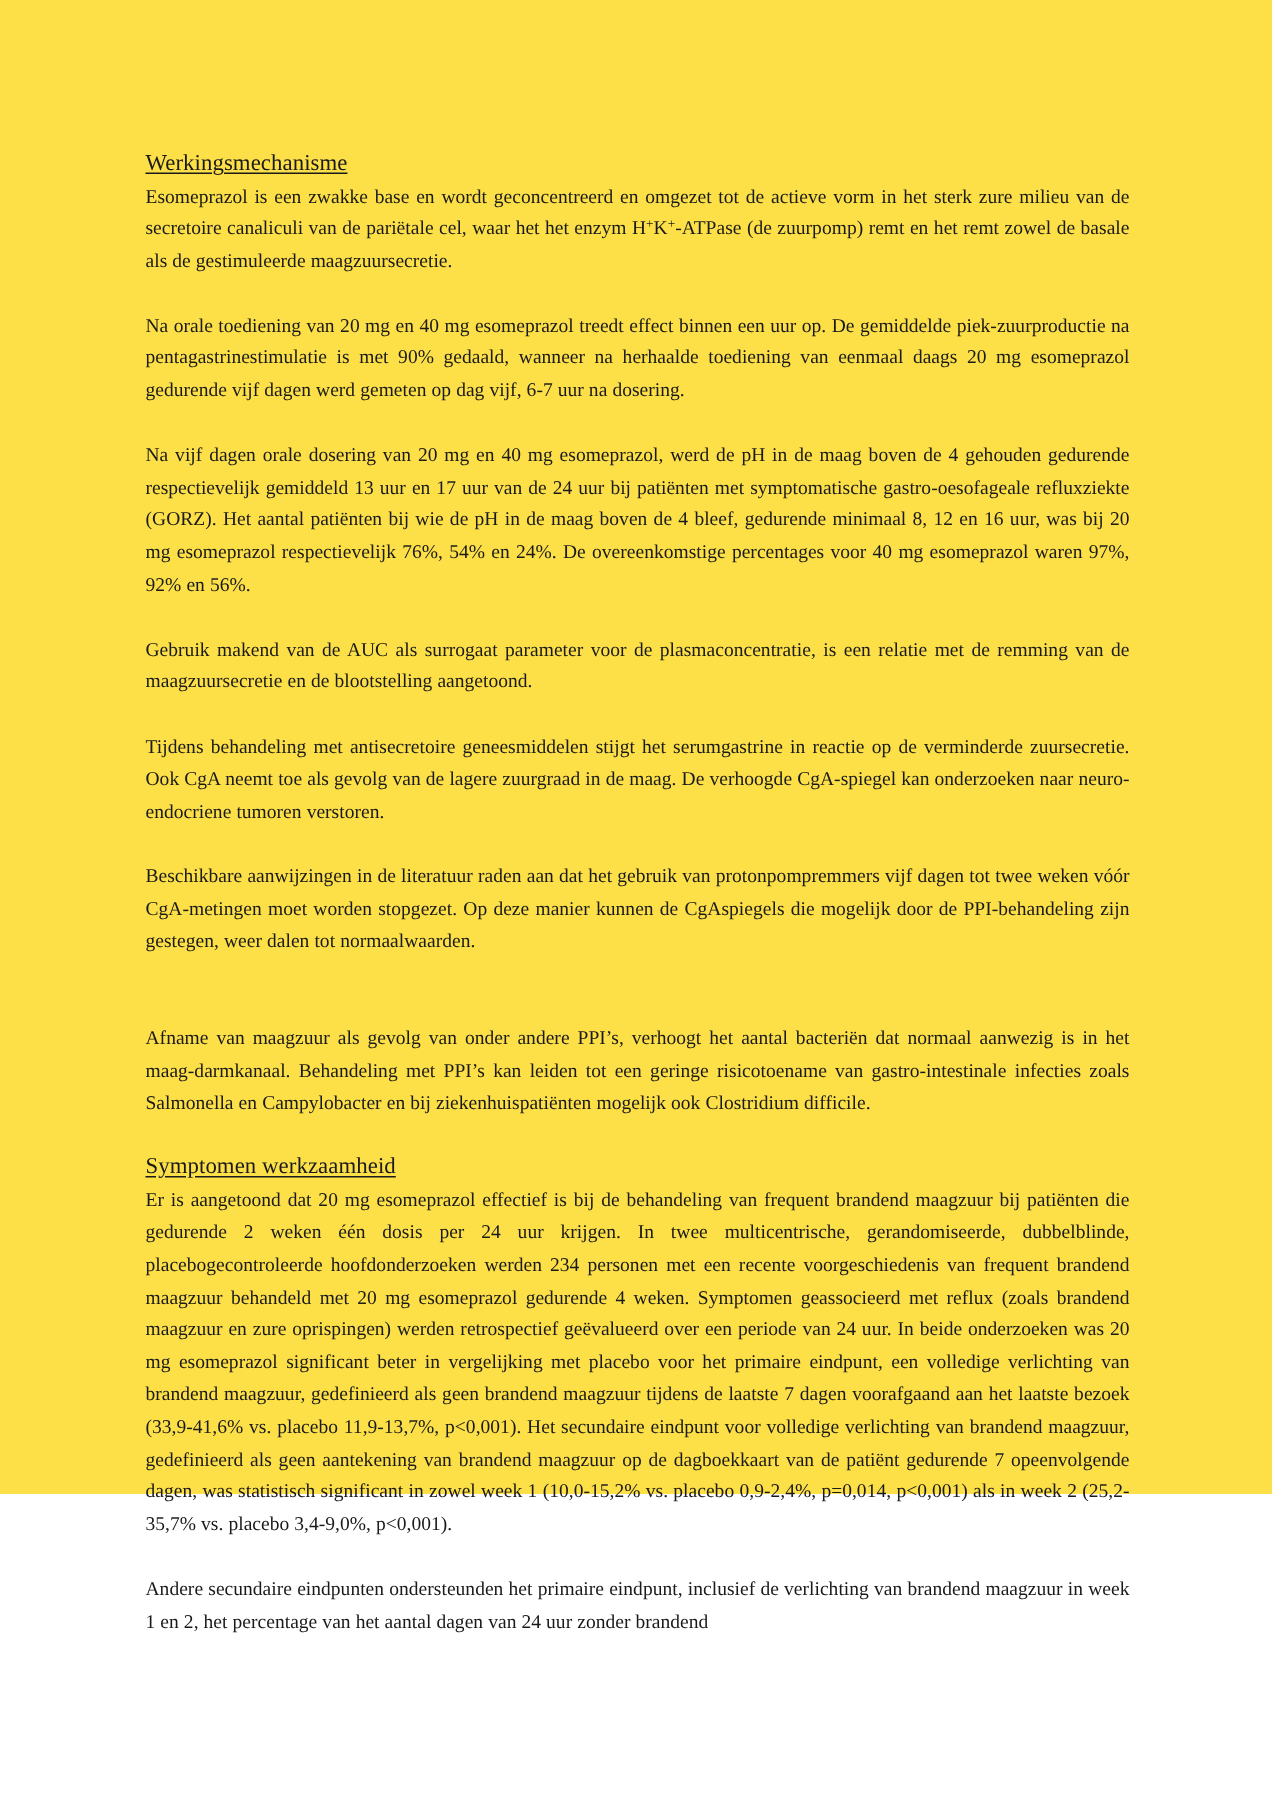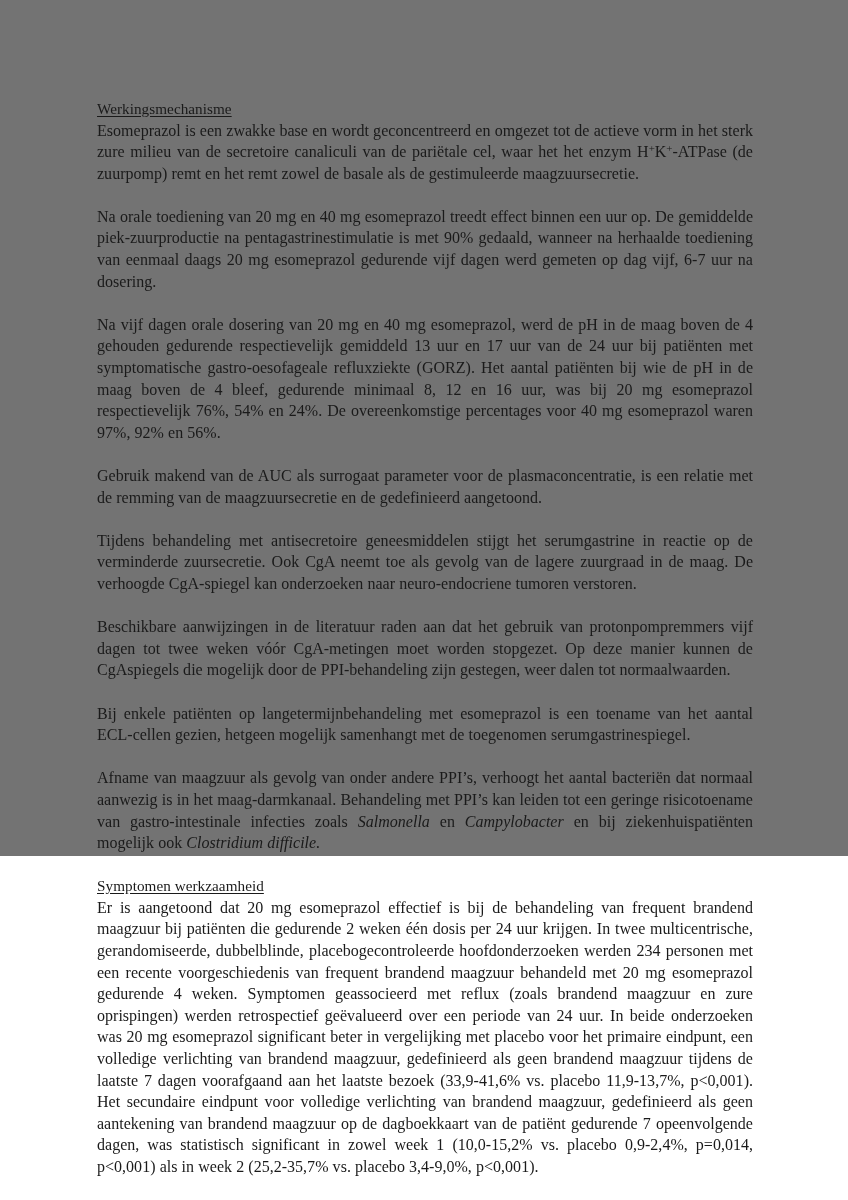--- a/index.html
+++ b/index.html
@@ -13,49 +13,49 @@
     height: 1200px;
     position: relative;
     font-family: "Liberation Serif", "DejaVu Serif", serif;
     color: #1a1a1a;
     overflow: hidden;
   }
   .page {
     position: absolute;
     top: 0; left: 0;
     width: 848px;
-    height: 856px;
-    background: #737373;
+    height: 996px;
+    background: #fde047;
   }
   .content {
     position: absolute;
     left: 97px;
     top: 98px;
     width: 656px;
   }
   .section-heading {
     font-size: 15.2px;
     line-height: 21.5px;
     text-decoration: underline;
     text-underline-offset: 2px;
     margin: 0;
     font-weight: normal;
     letter-spacing: 0.05px;
   }
   .para {
-    font-size: 16px;
+    font-size: 13px;
     line-height: 21.6px;
     text-align: justify;
     margin: 0;
     letter-spacing: 0.02px;
     word-spacing: 0.1px;
   }
   .gap-para { height: 21.6px; }
   .gap-section { height: 21.6px; }
-  .it { font-style: italic; }
+  .it { }
   sup {
     font-size: 0.68em;
     vertical-align: 0.42em;
     line-height: 0;
   }
   .page-number {
     position: absolute;
     left: 0;
     top: 1130px;
     width: 848px;
@@ -70,27 +70,26 @@
 
 <div class="page">
   <div class="content" id="body-root">
       <div class="section-heading">Werkingsmechanisme</div>
       <p class="para"><span>Esomeprazol is een zwakke base en wordt geconcentreerd en omgezet tot de actieve vorm in het sterk zure milieu van de secretoire canaliculi van de pariëtale cel, waar het het enzym H</span><sup>+</sup><span>K</span><sup>+</sup><span>-ATPase (de zuurpomp) remt en het remt zowel de basale als de gestimuleerde maagzuursecretie.</span></p>
       <div class="gap-section"></div>
       <p class="para"><span>Na orale toediening van 20 mg en 40 mg esomeprazol treedt effect binnen een uur op. De gemiddelde piek-zuurproductie na pentagastrinestimulatie is met 90% gedaald, wanneer na herhaalde toediening van eenmaal daags 20 mg esomeprazol gedurende vijf dagen werd gemeten op dag vijf, 6-7 uur na dosering.</span></p>
       <div class="gap-para"></div>
       <p class="para"><span>Na vijf dagen orale dosering van 20 mg en 40 mg esomeprazol, werd de pH in de maag boven de 4 gehouden gedurende respectievelijk gemiddeld 13 uur en 17 uur van de 24 uur bij patiënten met symptomatische gastro-oesofageale refluxziekte (GORZ). Het aantal patiënten bij wie de pH in de maag boven de 4 bleef, gedurende minimaal 8, 12 en 16 uur, was bij 20 mg esomeprazol respectievelijk 76%, 54% en 24%. De overeenkomstige percentages voor 40 mg esomeprazol waren 97%, 92% en 56%.</span></p>
       <div class="gap-para"></div>
-      <p class="para"><span>Gebruik makend van de AUC als surrogaat parameter voor de plasmaconcentratie, is een relatie met de remming van de maagzuursecretie en de gedefinieerd aangetoond.</span></p>
+      <p class="para"><span>Gebruik makend van de AUC als surrogaat parameter voor de plasmaconcentratie, is een relatie met de remming van de maagzuursecretie en de blootstelling aangetoond.</span></p>
       <div class="gap-para"></div>
       <p class="para"><span>Tijdens behandeling met antisecretoire geneesmiddelen stijgt het serumgastrine in reactie op de verminderde zuursecretie. Ook CgA neemt toe als gevolg van de lagere zuurgraad in de maag. De verhoogde CgA-spiegel kan onderzoeken naar neuro-endocriene tumoren verstoren.</span></p>
       <div class="gap-para"></div>
       <p class="para"><span>Beschikbare aanwijzingen in de literatuur raden aan dat het gebruik van protonpompremmers vijf dagen tot twee weken vóór CgA-metingen moet worden stopgezet. Op deze manier kunnen de CgAspiegels die mogelijk door de PPI-behandeling zijn gestegen, weer dalen tot normaalwaarden.</span></p>
       <div class="gap-para"></div>
-      <p class="para"><span>Bij enkele patiënten op langetermijnbehandeling met esomeprazol is een toename van het aantal ECL-cellen gezien, hetgeen mogelijk samenhangt met de toegenomen serumgastrinespiegel.</span></p>
       <div class="gap-para"></div>
       <p class="para"><span>Afname van maagzuur als gevolg van onder andere PPI’s, verhoogt het aantal bacteriën dat normaal aanwezig is in het maag-darmkanaal. Behandeling met PPI’s kan leiden tot een geringe risicotoename van gastro-intestinale infecties zoals </span><span class="it">Salmonella</span><span> en </span><span class="it">Campylobacter</span><span> en bij ziekenhuispatiënten mogelijk ook </span><span class="it">Clostridium difficile.</span></p>
       <div class="gap-section"></div>
       <div class="section-heading">Symptomen werkzaamheid</div>
       <p class="para"><span>Er is aangetoond dat 20 mg esomeprazol effectief is bij de behandeling van frequent brandend maagzuur bij patiënten die gedurende 2 weken één dosis per 24 uur krijgen. In twee multicentrische, gerandomiseerde, dubbelblinde, placebogecontroleerde hoofdonderzoeken werden 234 personen met een recente voorgeschiedenis van frequent brandend maagzuur behandeld met 20 mg esomeprazol gedurende 4 weken. Symptomen geassocieerd met reflux (zoals brandend maagzuur en zure oprispingen) werden retrospectief geëvalueerd over een periode van 24 uur. In beide onderzoeken was 20 mg esomeprazol significant beter in vergelijking met placebo voor het primaire eindpunt, een volledige verlichting van brandend maagzuur, gedefinieerd als geen brandend maagzuur tijdens de laatste 7 dagen voorafgaand aan het laatste bezoek (33,9-41,6% vs. placebo 11,9-13,7%, p&lt;0,001). Het secundaire eindpunt voor volledige verlichting van brandend maagzuur, gedefinieerd als geen aantekening van brandend maagzuur op de dagboekkaart van de patiënt gedurende 7 opeenvolgende dagen, was statistisch significant in zowel week 1 (10,0-15,2% vs. placebo 0,9-2,4%, p=0,014, p&lt;0,001) als in week 2 (25,2-35,7% vs. placebo 3,4-9,0%, p&lt;0,001).</span></p>
       <div class="gap-para"></div>
       <p class="para"><span>Andere secundaire eindpunten ondersteunden het primaire eindpunt, inclusief de verlichting van brandend maagzuur in week 1 en 2, het percentage van het aantal dagen van 24 uur zonder brandend</span></p>
     </div>
 </div>
 

